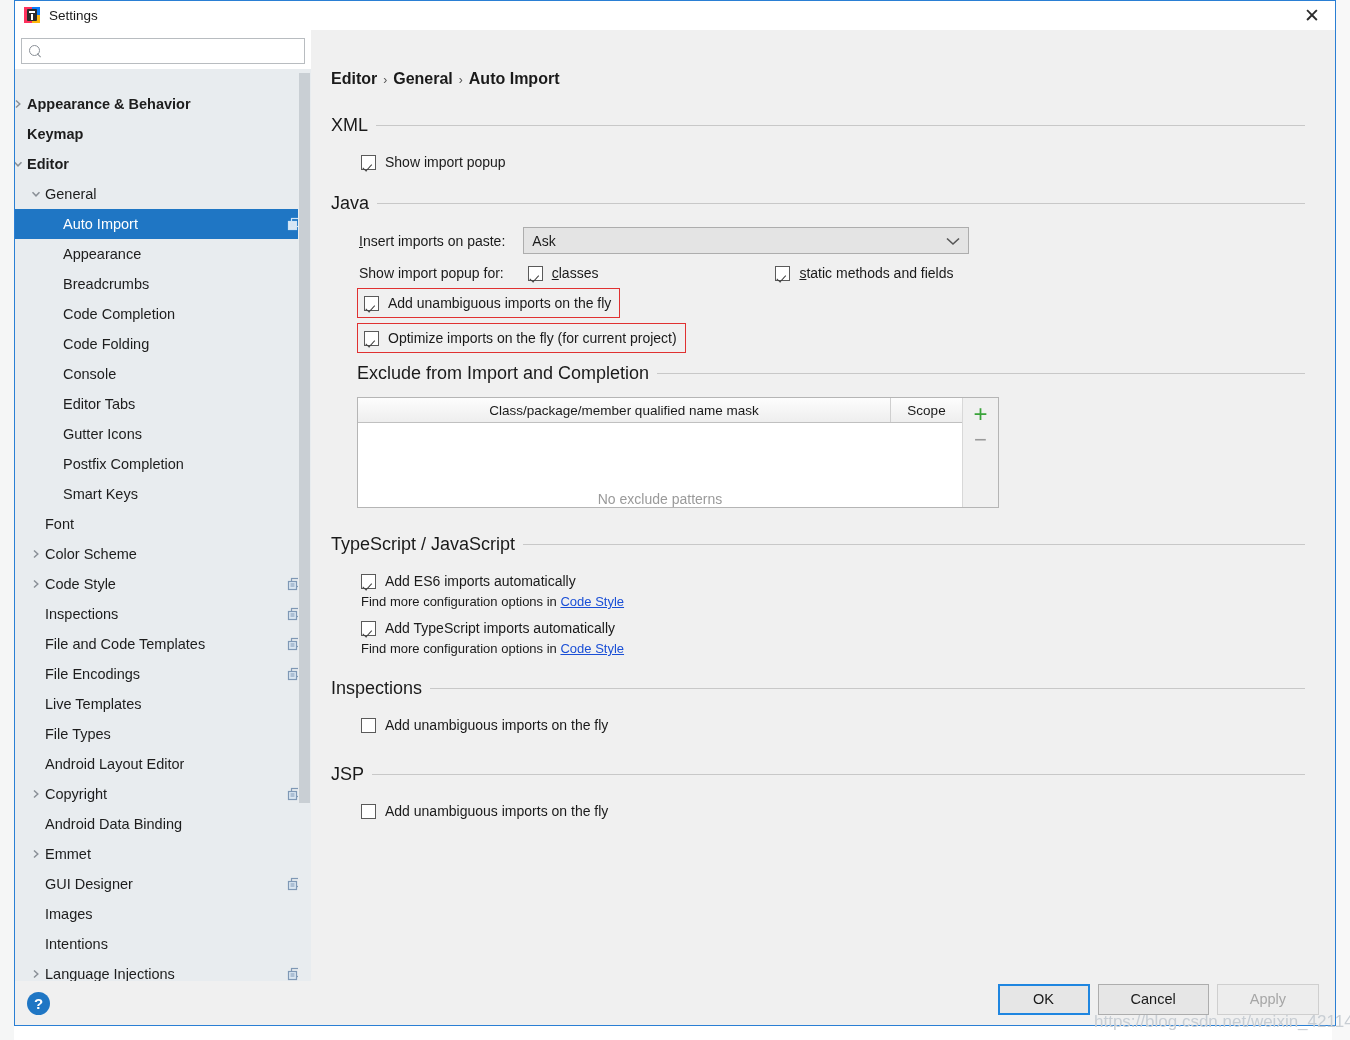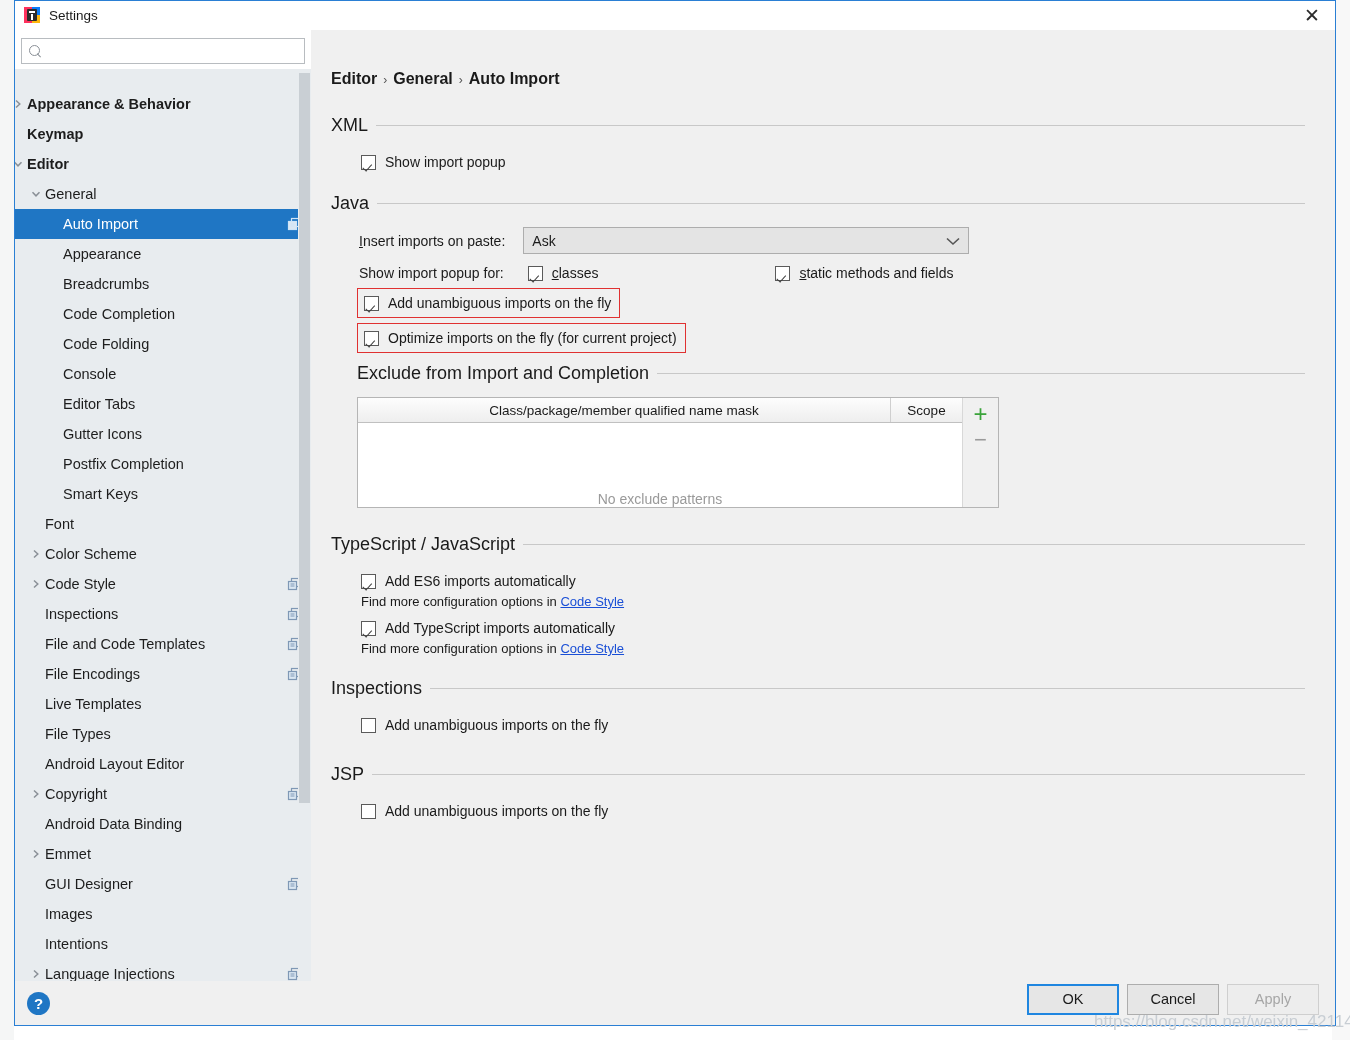--- a/index.html
+++ b/index.html
@@ -164,21 +164,21 @@
     font-size: 24px; line-height: 1; }
   .tbl-btn.add { color: #3aa33a; }
   .tbl-btn.rem { color: #9a9a9a; font-size: 22px; }
 
   .hint { font-size: 13px; color: #1a1a1a; margin-left: 30px; margin-bottom: 6px; }
   .hint a { color: #1a4fd6; text-decoration: underline; }
 
   
   #footer { height: 52px; display: flex; align-items: center; justify-content: flex-end;
     padding-right: 16px; gap: 8px; background: #f0f0f0; position: relative; }
-  .dlg-btn { height: 31px; min-width: 92px; padding: 0 12px;
+  .dlg-btn { height: 31px; min-width: 92px; padding: 0 32px;
     background: #e6e6e6; border: 1px solid #adadad;
     font-size: 14.5px; color: #1a1a1a; display: flex; align-items: center; justify-content: center; }
   .dlg-btn.primary { border: 2px solid #1f86e0; background: #e6e6e6; }
   .dlg-btn.disabled { color: #a6a6a6; background: #ededed; border-color: #cfcfcf; }
   #wm2 { position: absolute; left: 1094px; top: 1012px; font-size: 17px; color: #c8ced4; white-space: nowrap; }
 </style>
 </head>
 <body>
 
 <div id="root">

